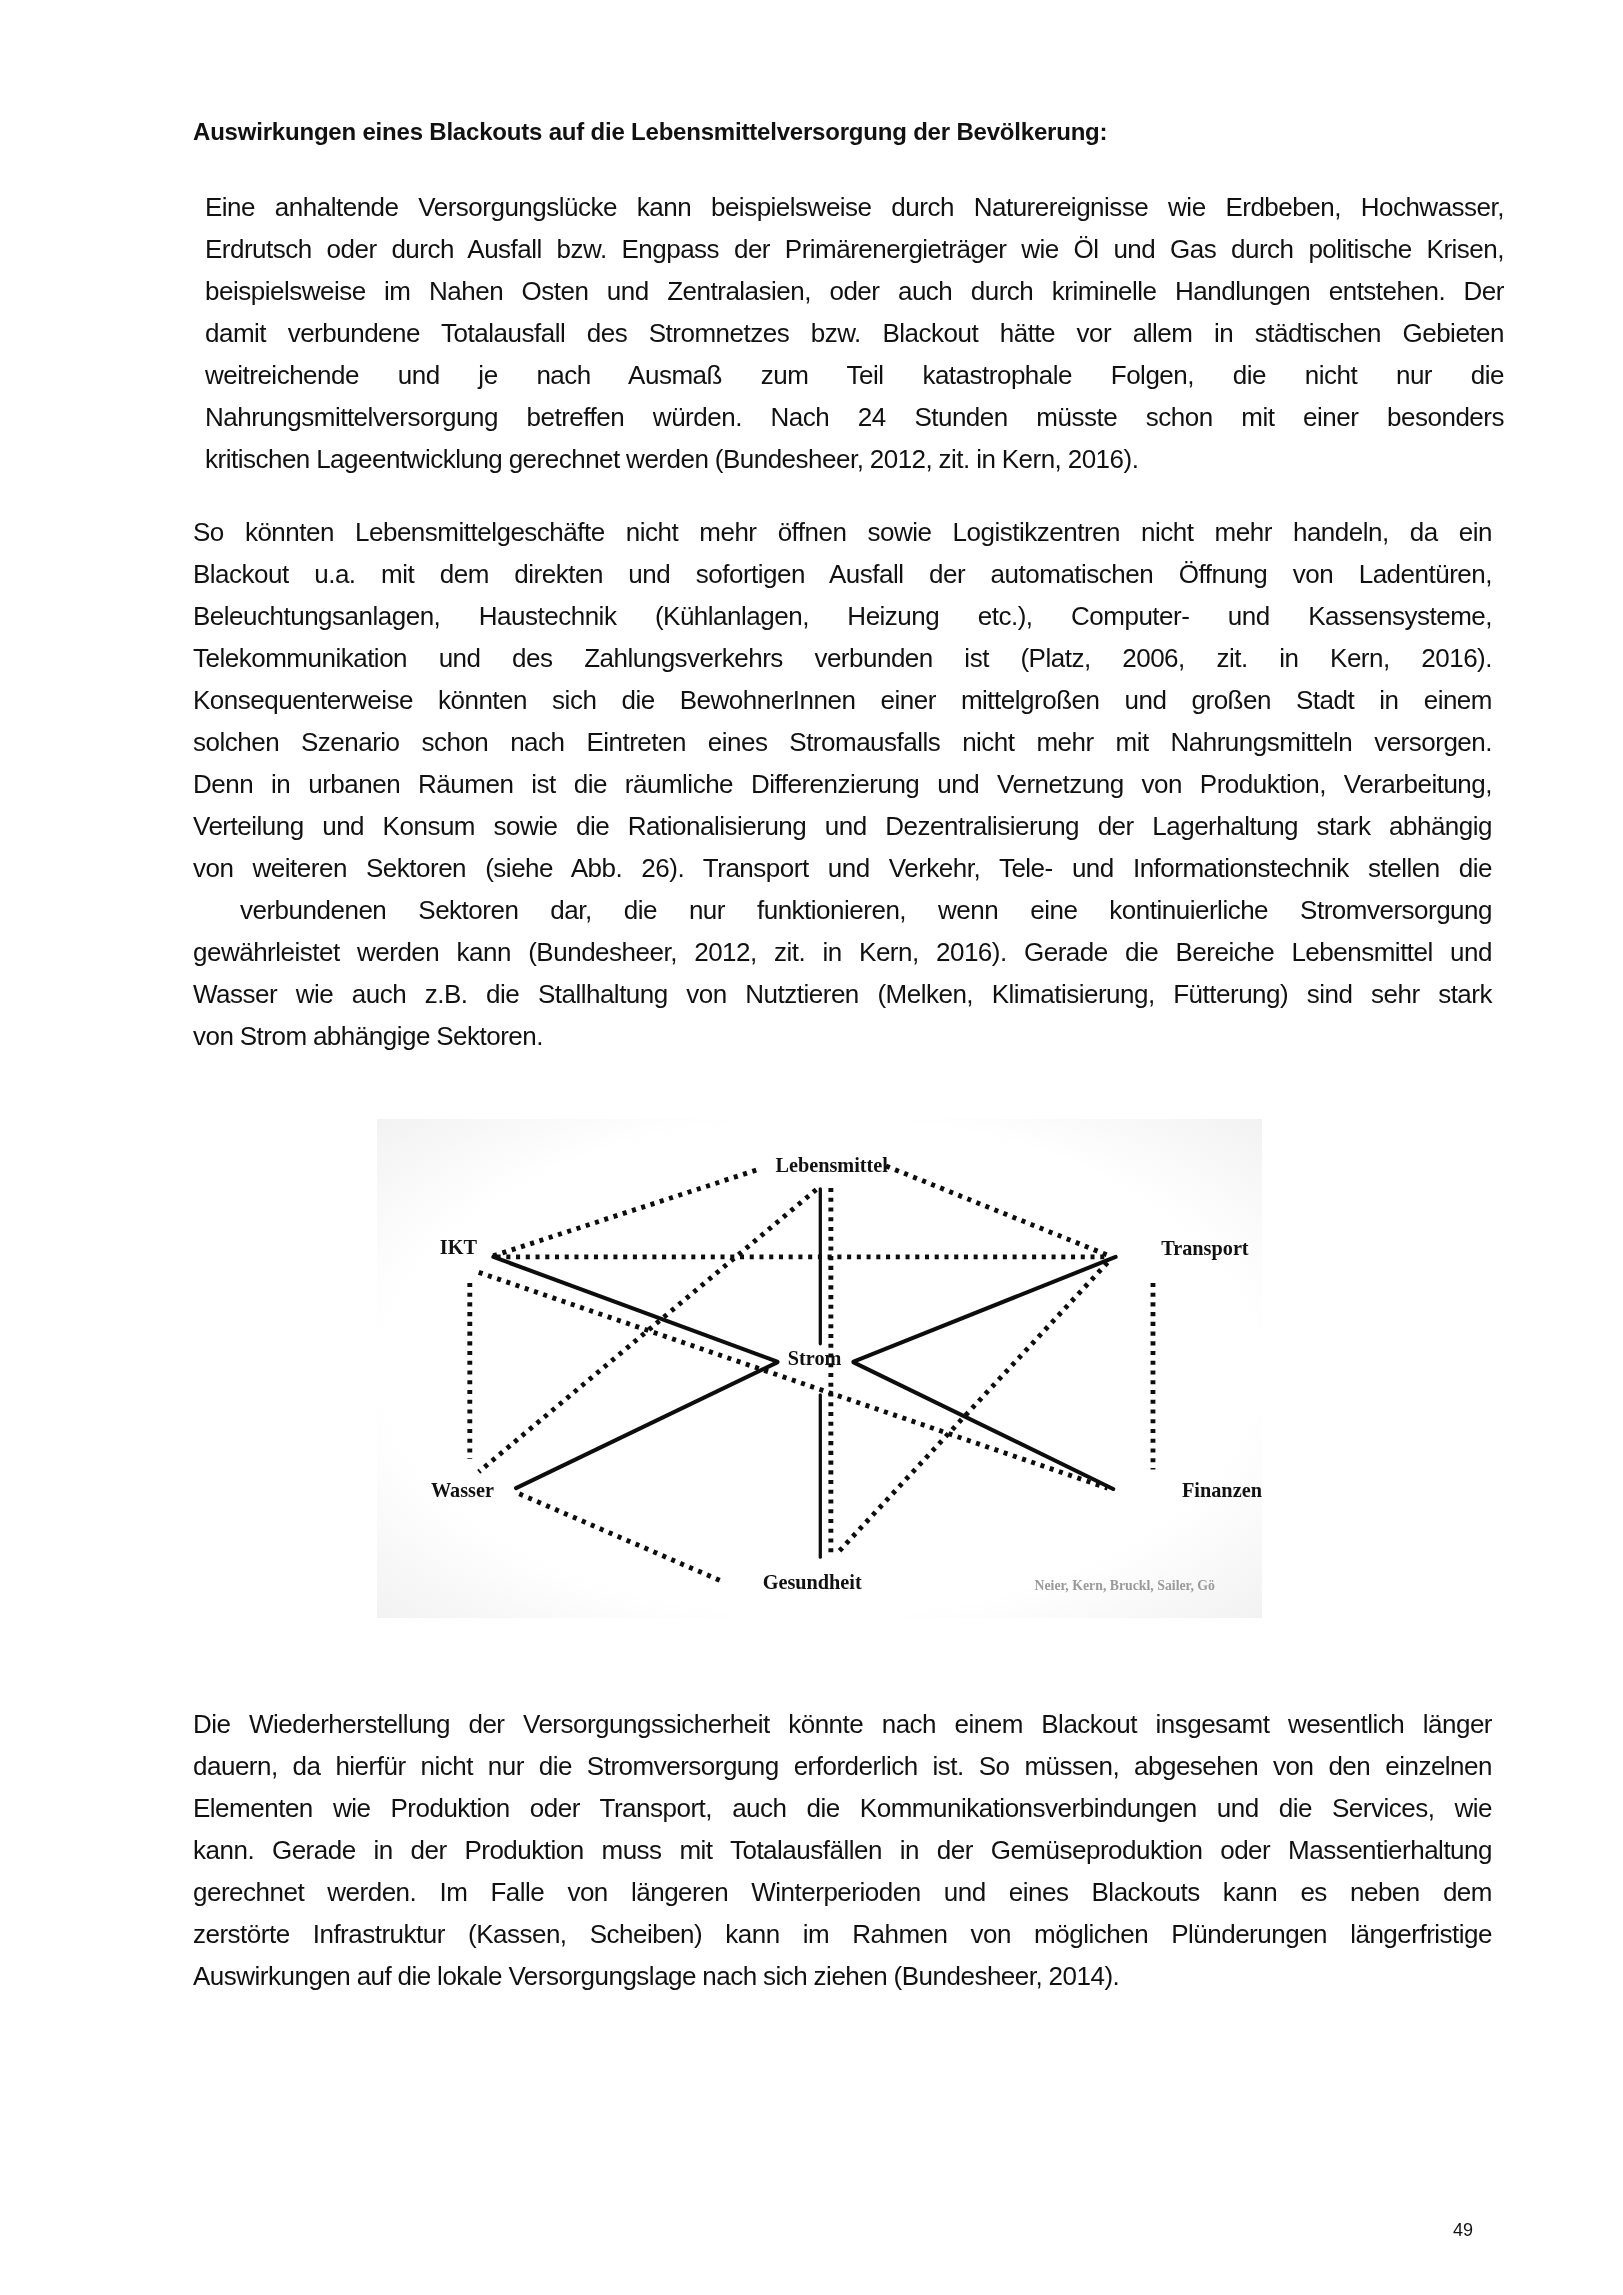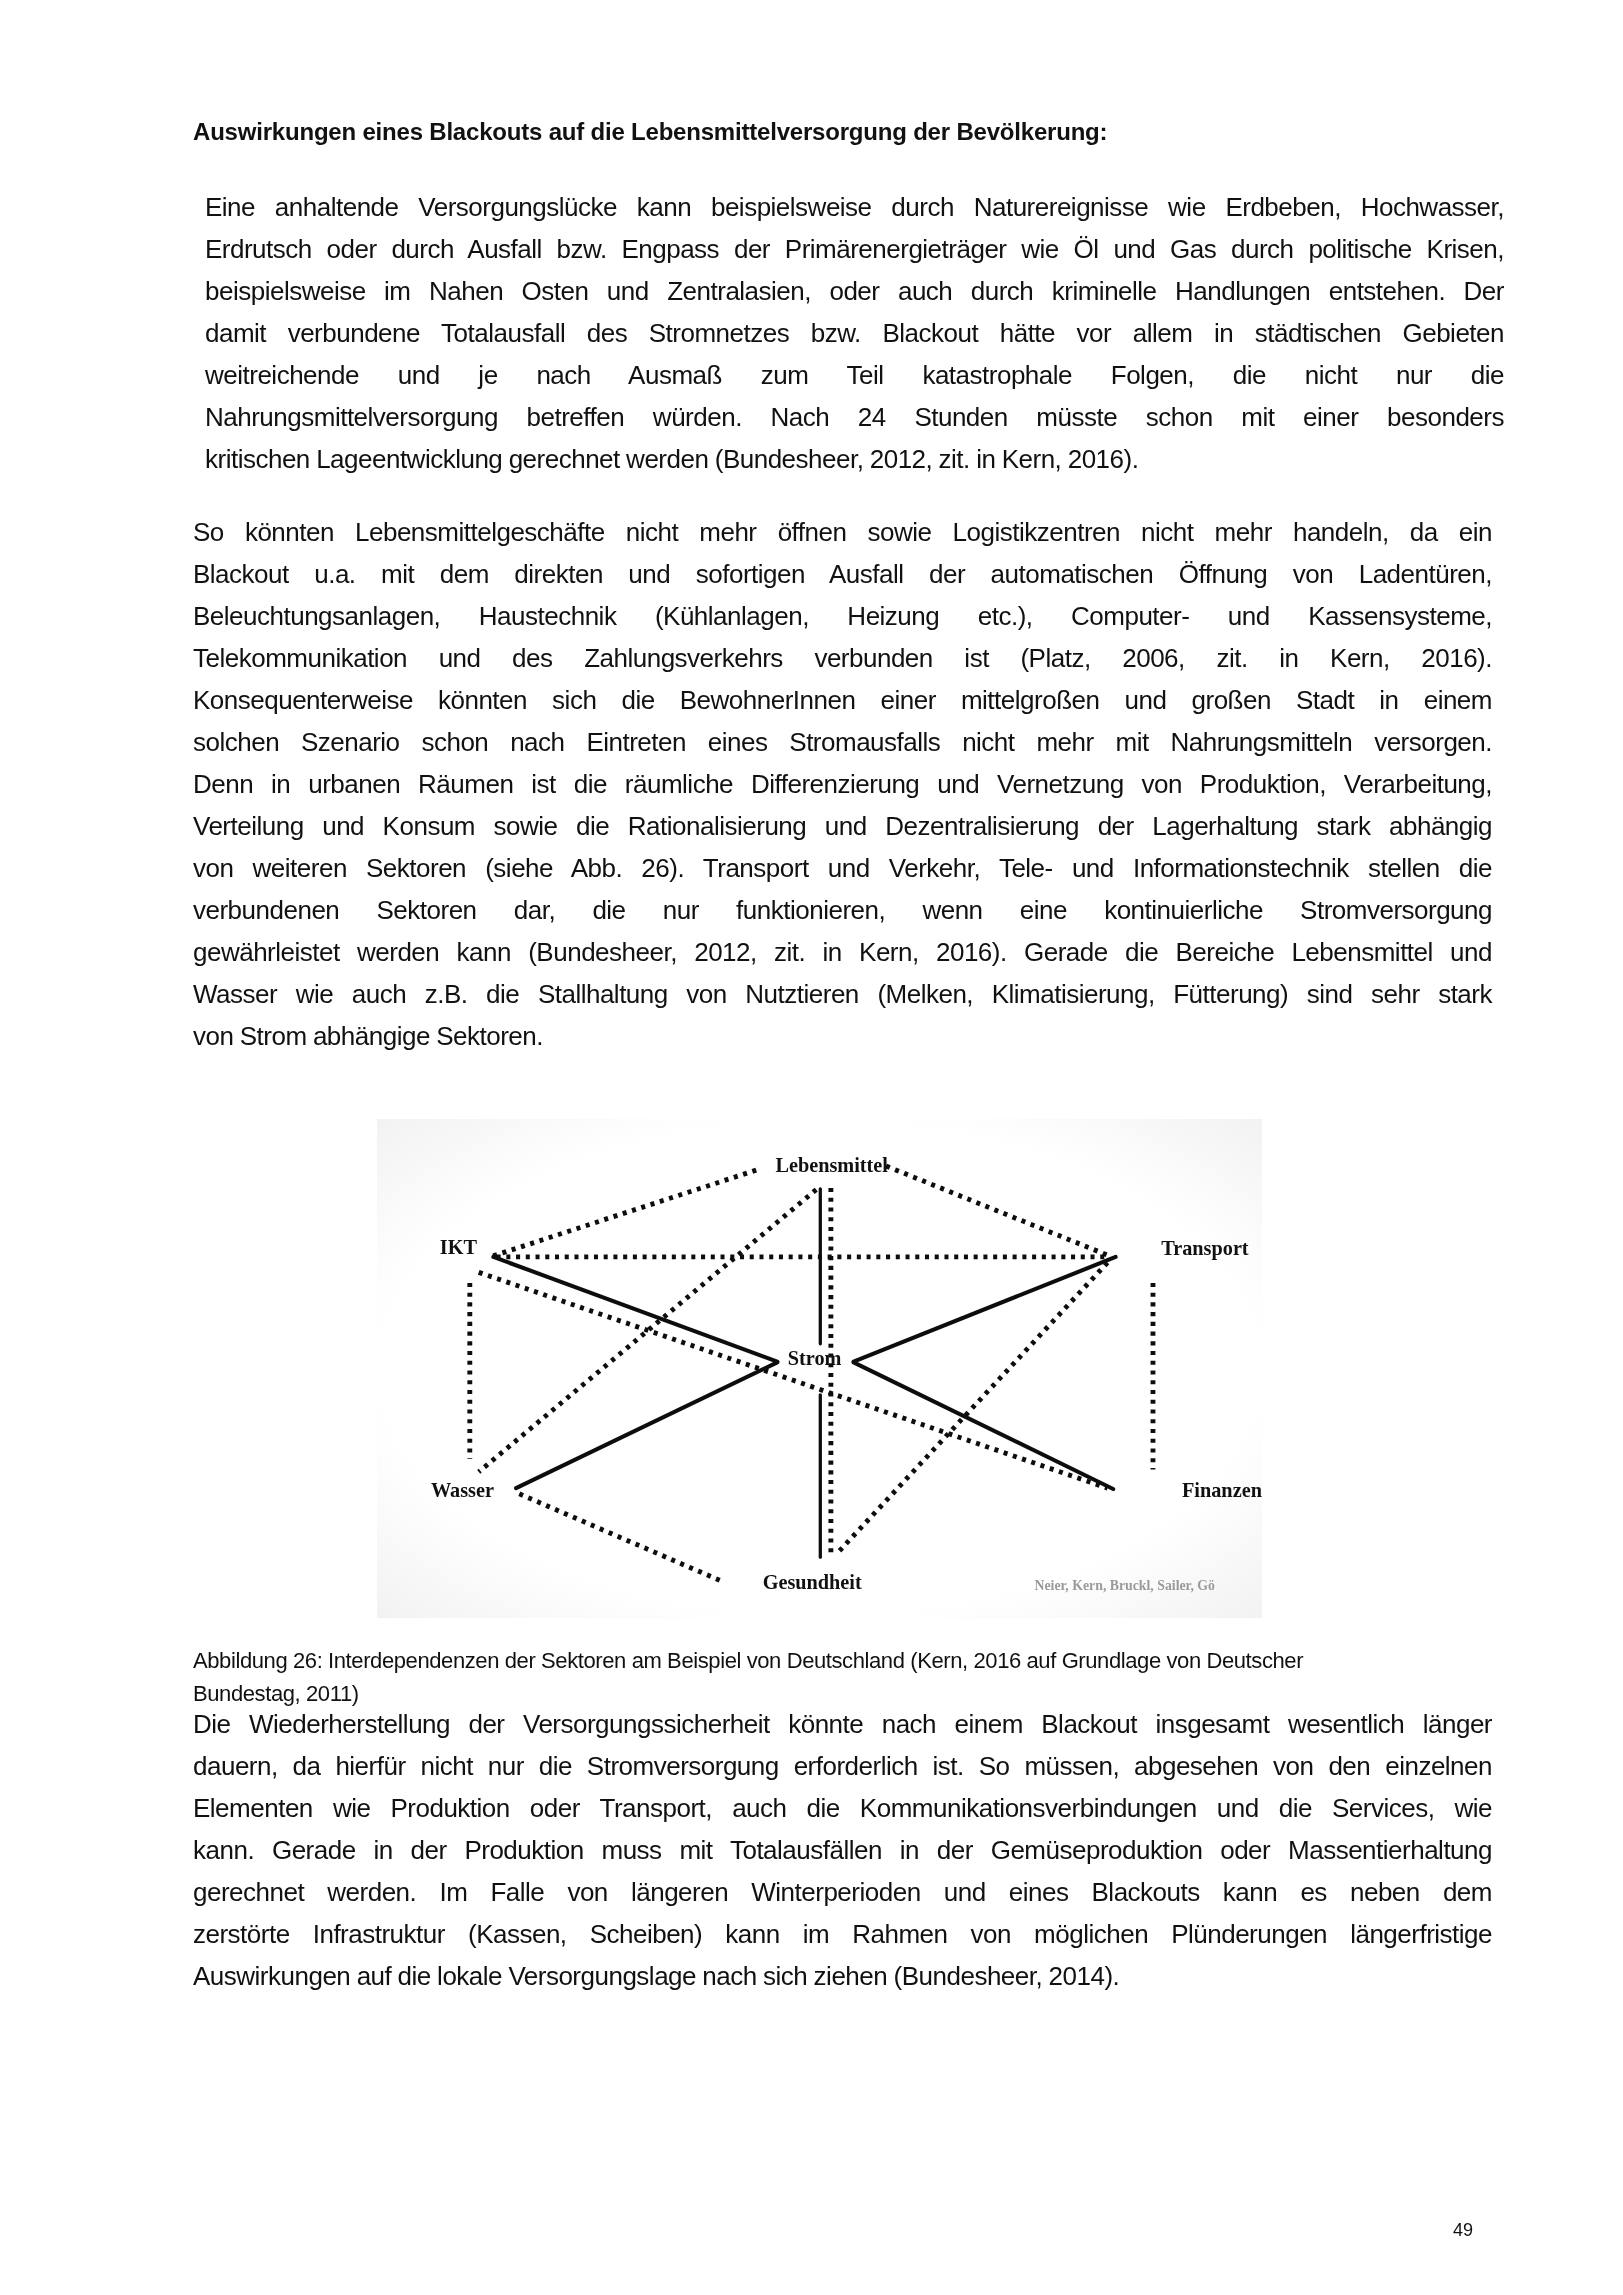--- a/index.html
+++ b/index.html
@@ -44,21 +44,21 @@
   <div class="para" id="p2">
     <span class="line">So könnten Lebensmittelgeschäfte nicht mehr öffnen sowie Logistikzentren nicht mehr handeln, da ein</span>
     <span class="line">Blackout u.a. mit dem direkten und sofortigen Ausfall der automatischen Öffnung von Ladentüren,</span>
     <span class="line">Beleuchtungsanlagen, Haustechnik (Kühlanlagen, Heizung etc.), Computer- und Kassensysteme,</span>
     <span class="line">Telekommunikation und des Zahlungsverkehrs verbunden ist  (Platz, 2006, zit. in Kern, 2016).</span>
     <span class="line">Konsequenterweise könnten sich die BewohnerInnen einer mittelgroßen und großen Stadt in einem</span>
     <span class="line">solchen Szenario schon nach Eintreten eines Stromausfalls nicht mehr mit Nahrungsmitteln versorgen.</span>
     <span class="line">Denn in urbanen Räumen ist die räumliche Differenzierung und Vernetzung von Produktion, Verarbeitung,</span>
     <span class="line">Verteilung und Konsum sowie die Rationalisierung und Dezentralisierung der Lagerhaltung stark abhängig</span>
     <span class="line">von weiteren Sektoren (siehe Abb. 26). Transport und Verkehr, Tele- und Informationstechnik stellen die</span>
-    <span class="line" style="word-spacing: 16px;">verbundenen Sektoren dar, die nur funktionieren, wenn eine kontinuierliche Stromversorgung</span>
+    <span class="line" style="word-spacing: 16px; margin-left: 47px;">verbundenen Sektoren dar, die nur funktionieren, wenn eine kontinuierliche Stromversorgung</span>
     <span class="line">gewährleistet werden kann (Bundesheer, 2012, zit. in Kern, 2016). Gerade die Bereiche Lebensmittel und</span>
     <span class="line">Wasser wie auch z.B. die Stallhaltung von Nutztieren (Melken, Klimatisierung, Fütterung) sind sehr stark</span>
     <span class="line last">von Strom abhängige Sektoren.</span>
   </div>
 
   <div class="figure">
     <svg width="885" height="499" viewBox="465 1378 1090 615" xmlns="http://www.w3.org/2000/svg">
       <defs>
         <filter id="blur" x="-20%" y="-20%" width="140%" height="140%">
           <feGaussianBlur stdDeviation="0.4"></feGaussianBlur>
@@ -92,24 +92,20 @@
       <text class="node-label" x="565" y="1545" text-anchor="middle">IKT</text>
       <text class="node-label" x="1485" y="1546" text-anchor="middle">Transport</text>
       <text class="node-label" x="1004" y="1681" text-anchor="middle">Strom</text>
       <text class="node-label" x="570" y="1844" text-anchor="middle">Wasser</text>
       <text class="node-label" x="1506" y="1844" text-anchor="middle">Finanzen</text>
       <text class="node-label" x="1001" y="1957" text-anchor="middle">Gesundheit</text>
       <text class="credit" x="1275" y="1958">Neier, Kern, Bruckl, Sailer, Gö</text>
     </svg>
   </div>
 
-  <div class="caption">
-    <div>Abbildung 26: Interdependenzen der Sektoren am Beispiel von Deutschland (Kern, 2016 auf Grundlage von Deutscher</div>
-    <div>Bundestag, 2011)</div>
-  </div>
 
   <div class="para" id="p4">
     <span class="line">Die Wiederherstellung der Versorgungssicherheit könnte nach einem Blackout insgesamt wesentlich länger</span>
     <span class="line">dauern, da hierfür nicht nur die Stromversorgung erforderlich ist. So müssen, abgesehen von den einzelnen</span>
     <span class="line">Elementen wie Produktion oder Transport, auch die Kommunikationsverbindungen und die Services, wie</span>
     <span class="line">kann. Gerade in der Produktion muss mit Totalausfällen in der Gemüseproduktion oder Massentierhaltung</span>
     <span class="line">gerechnet werden. Im Falle von längeren Winterperioden und eines Blackouts kann es neben dem</span>
     <span class="line">zerstörte Infrastruktur (Kassen, Scheiben) kann im Rahmen von möglichen Plünderungen längerfristige</span>
     <span class="line last">Auswirkungen auf die lokale Versorgungslage nach sich ziehen (Bundesheer, 2014).</span>
   </div>

